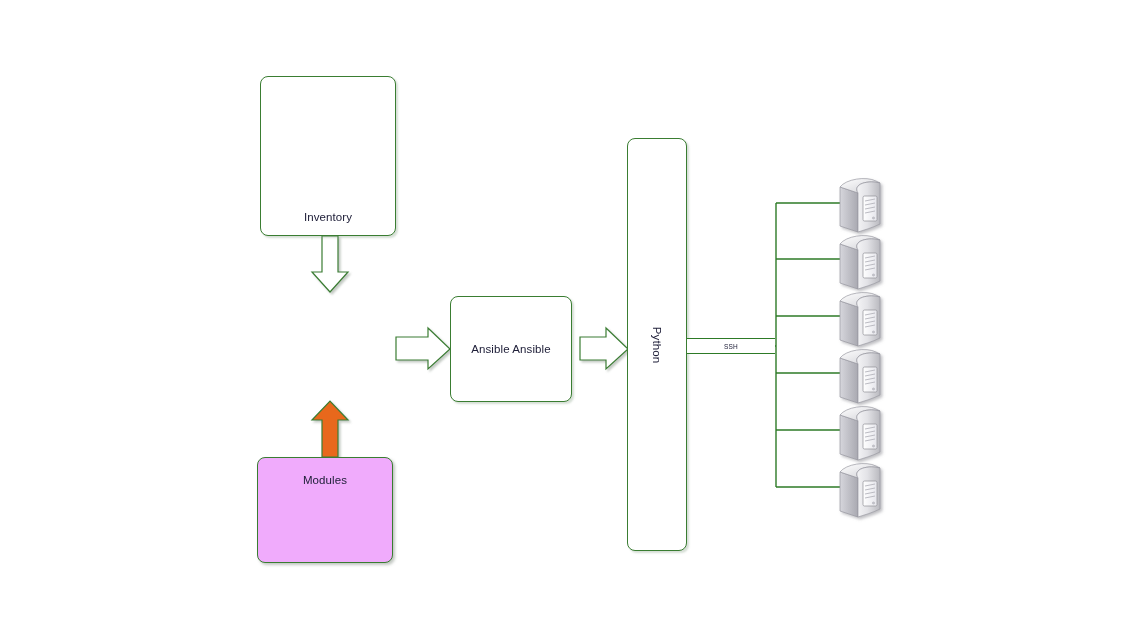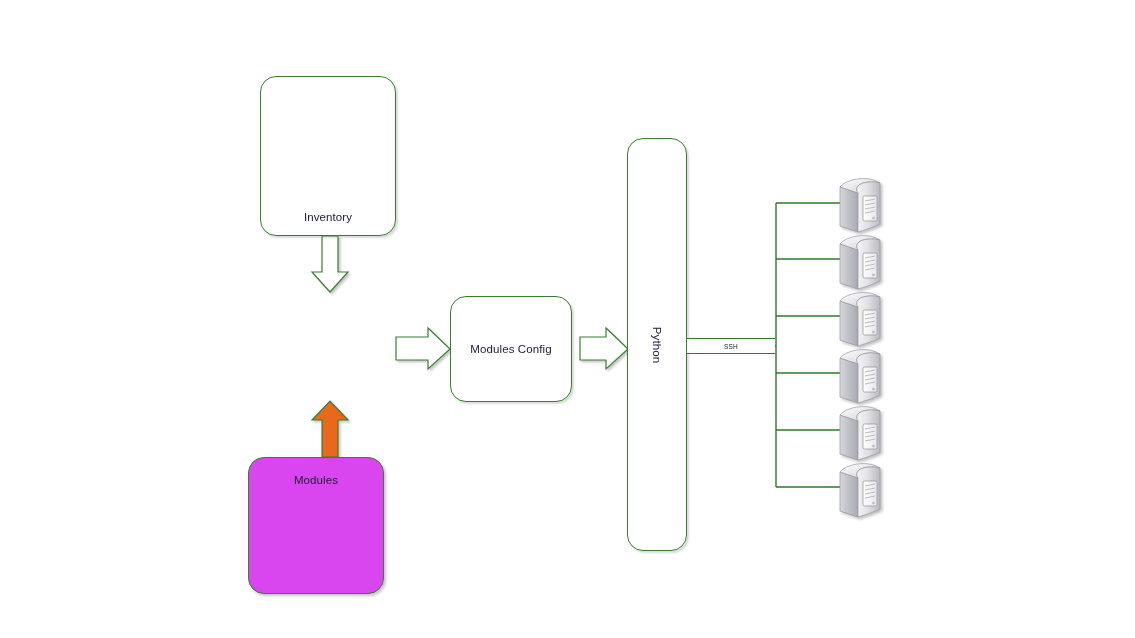--- a/index.html
+++ b/index.html
@@ -14,21 +14,21 @@
     position: relative;
     width: 1135px;
     height: 638px;
     background: #ffffff;
     overflow: hidden;
   }
   .node {
     position: absolute;
     box-sizing: border-box;
     border: 1px solid #3a7d32;
-    border-radius: 16px;
+    border-radius: 8px;
     background: #ffffff;
   }
   .node .label {
     position: absolute;
     left: 0;
     right: 0;
     text-align: center;
     color: #20203a;
     font-size: 11.5px;
     letter-spacing: 0.1px;
@@ -49,25 +49,25 @@
     left: 260px;
     top: 297px;
     width: 136px;
     height: 106px;
     box-shadow: 2px 2px 2px rgba(120,150,120,0.30);
   }
   #node-playbook .label { top: 16px; }
 
   
   #node-modules {
-    left: 248px;
+    left: 257px;
     top: 457px;
     width: 136px;
-    height: 137px;
-    background: #d946ef;
+    height: 106px;
+    background: #f0abfc;
     box-shadow: 2px 2px 3px rgba(120,130,120,0.45);
   }
   #node-modules .label { top: 16px; }
 
   
   #node-ansible-config {
     left: 450px;
     top: 296px;
     width: 122px;
     height: 106px;
@@ -199,21 +199,21 @@
   <div class="node" id="node-inventory">
     <div class="label">Inventory</div>
   </div>
 
 
   <div class="node" id="node-modules">
     <div class="label">Modules</div>
   </div>
 
   <div class="node" id="node-ansible-config">
-    <div class="label">Modules Config</div>
+    <div class="label">Ansible Ansible</div>
   </div>
 
   <div class="node" id="node-python">
     <div class="label">Python</div>
   </div>
 
   <div id="ssh-box">
     <div class="ssh-label">SSH</div>
   </div>
 

